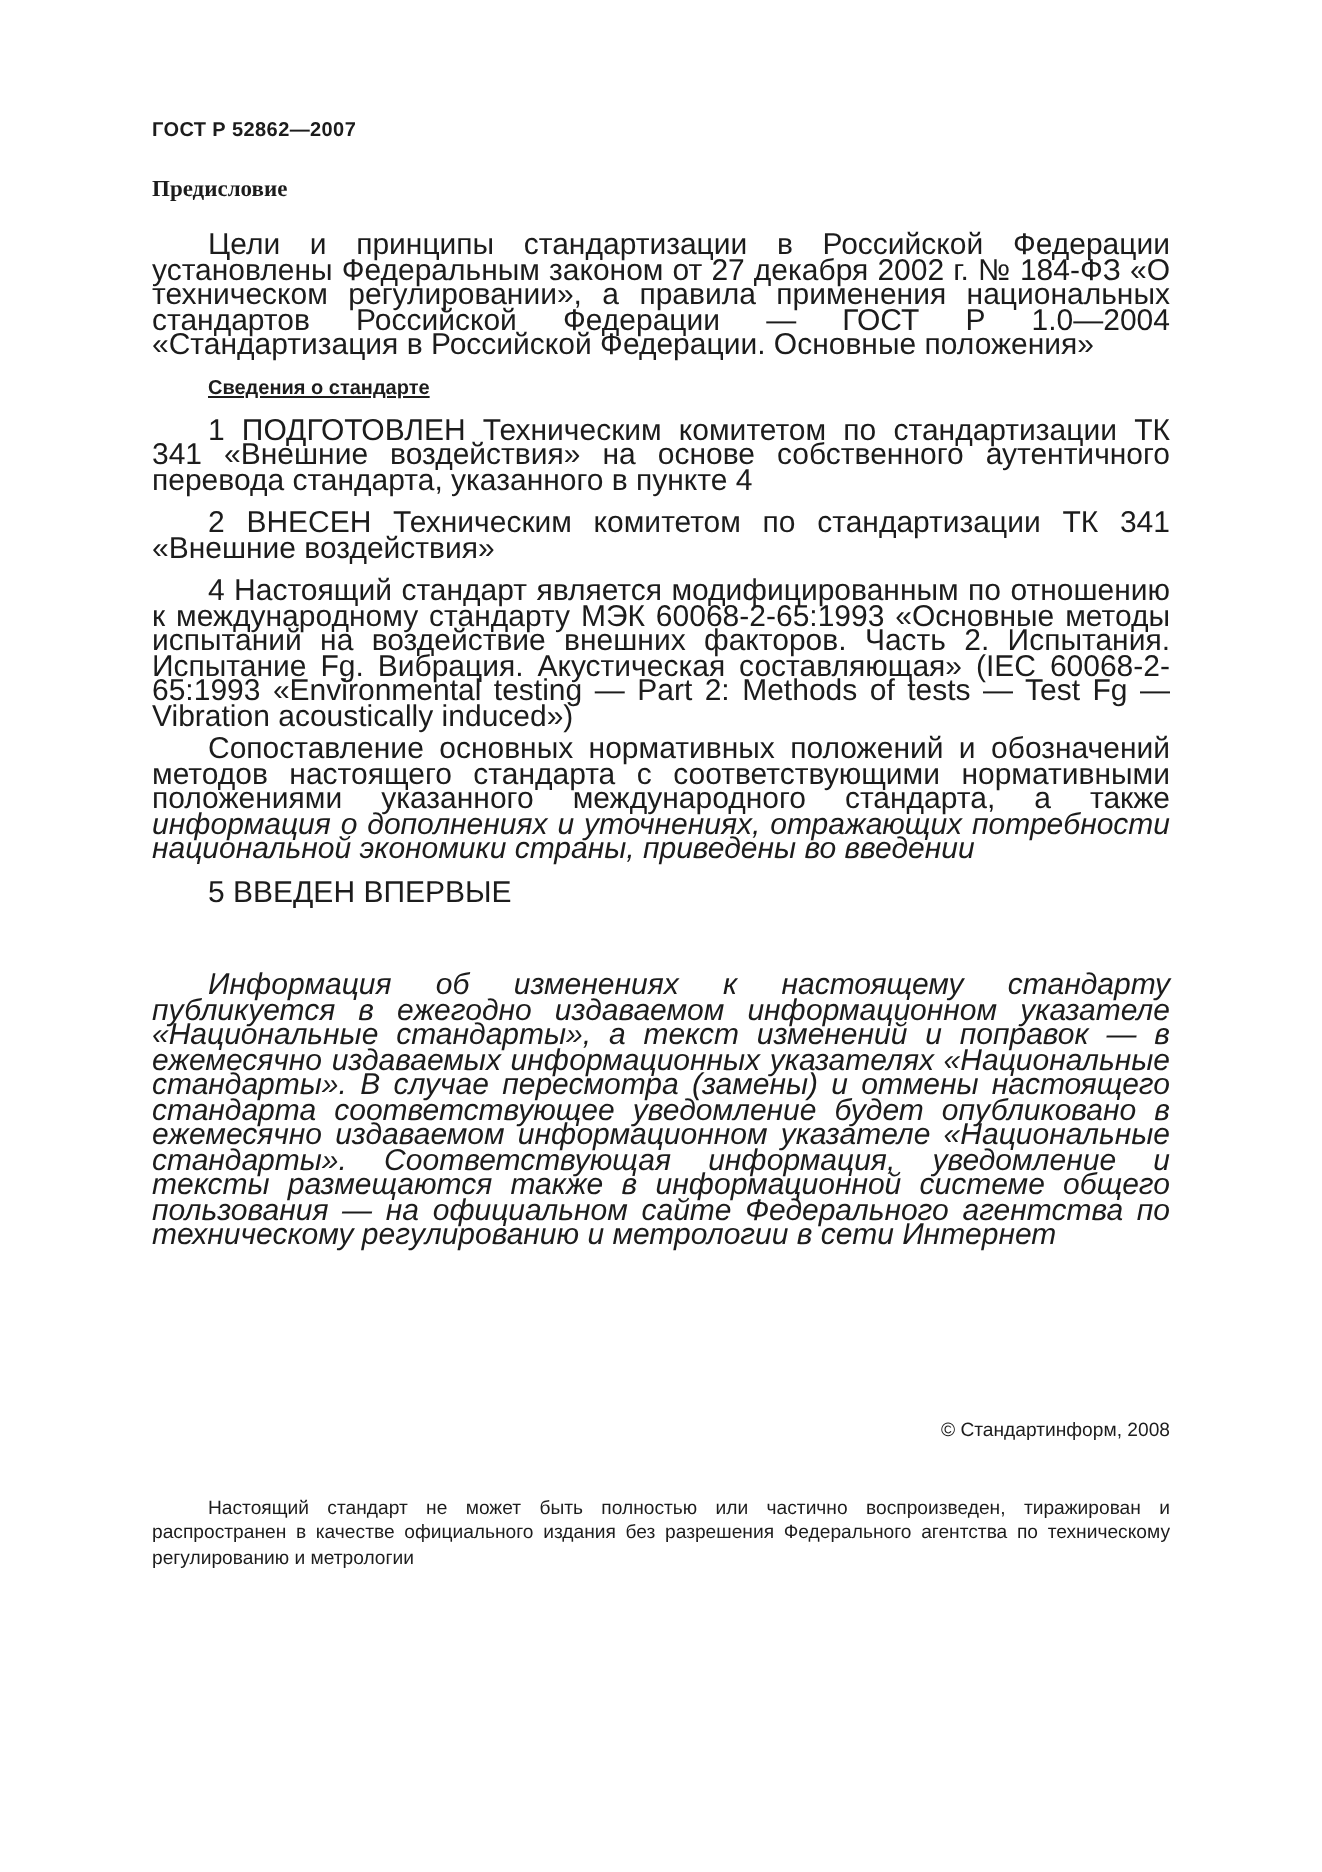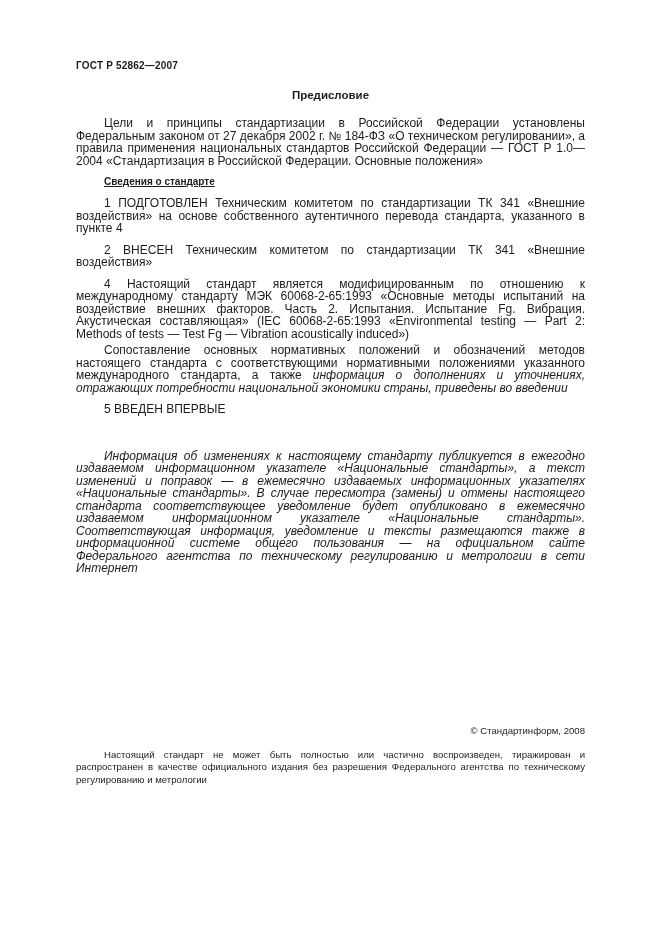--- a/index.html
+++ b/index.html
@@ -14,27 +14,28 @@
     font-family: "Liberation Sans", sans-serif;
     padding: 60px 76px 0 76px;
     overflow: hidden;
   }
   .doc-code {
     font-size: 10px;
     font-weight: bold;
     letter-spacing: 0.2px;
   }
   .title {
-    text-align: center;
+    text-align: left;
     font-size: 11.5px;
     font-weight: bold;
     margin: 18px 0 16px 0;
+    font-family: Liberation Serif, serif;
   }
   p.body {
-    font-size: 12px;
+    font-size: 15px;
     line-height: 12.5px;
     text-align: justify;
     text-indent: 28px;
     margin-bottom: 9px;
   }
   .subheading {
     font-size: 10px;
     font-weight: bold;
     padding-left: 28px;
     margin: 8px 0 10px 0;
@@ -48,21 +49,21 @@
   }
   .footer {
     position: absolute;
     left: 76px;
     right: 76px;
     bottom: 46px;
   }
   .copyright {
     text-align: right;
     font-size: 9.6px;
-    margin-bottom: 13px;
+    margin-bottom: 28px;
   }
   .disclaimer {
     font-size: 9.6px;
     line-height: 12.5px;
     text-align: justify;
     text-indent: 28px;
   }
   .page-num {
     font-size: 10px;
     margin-top: 12px;

